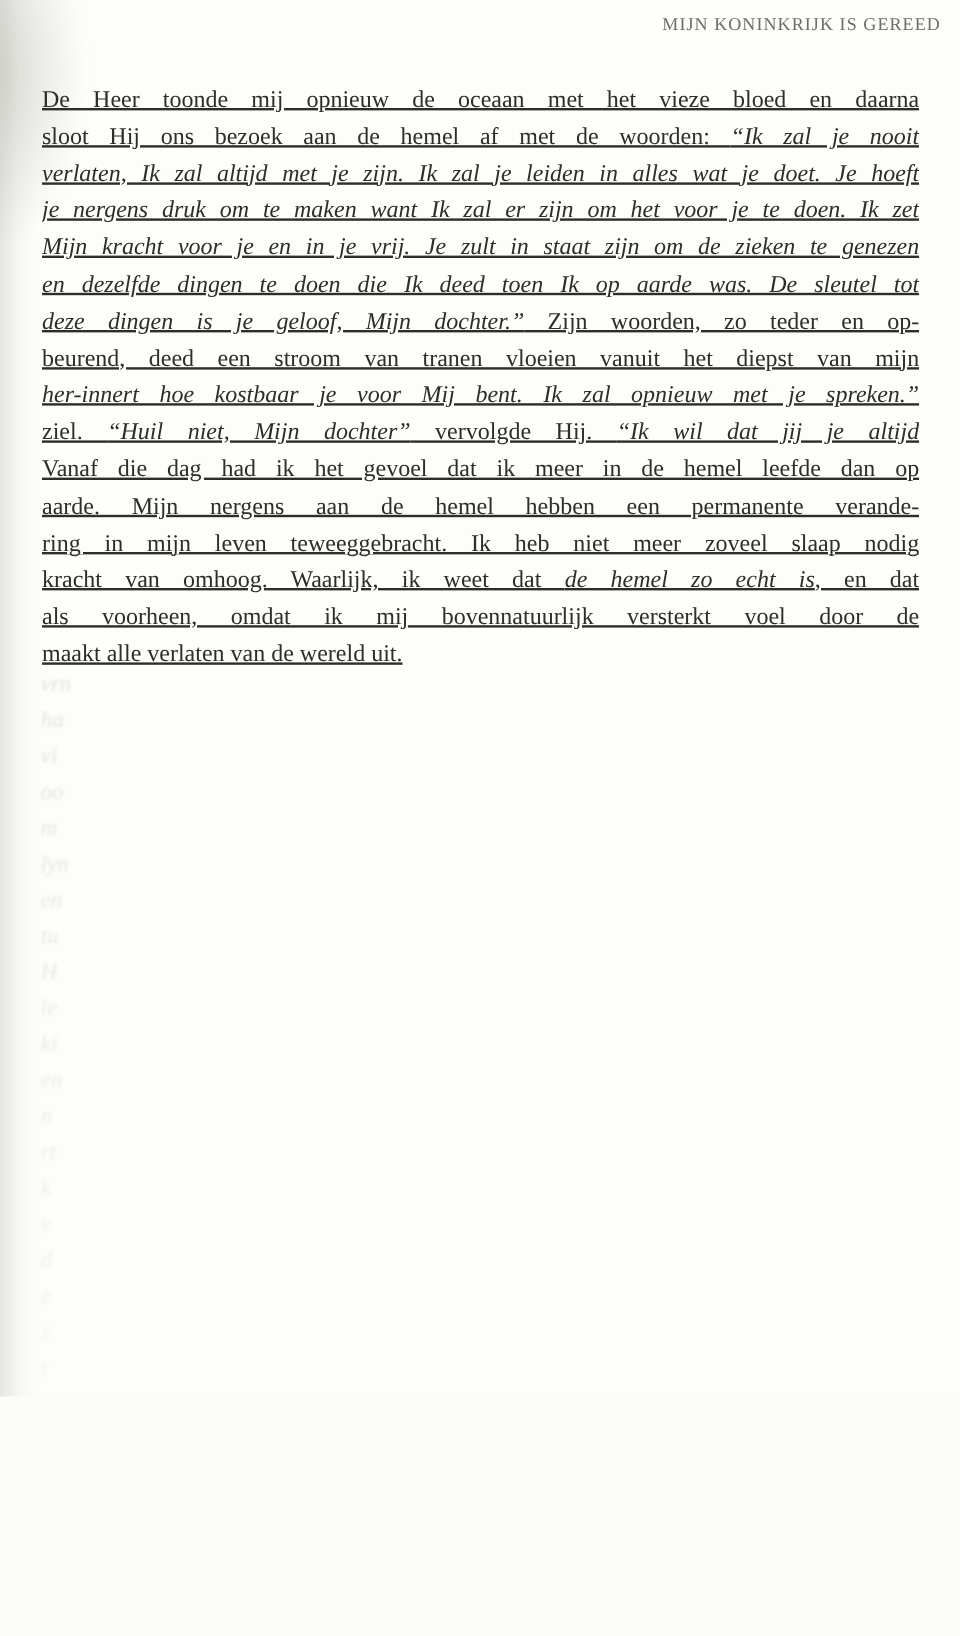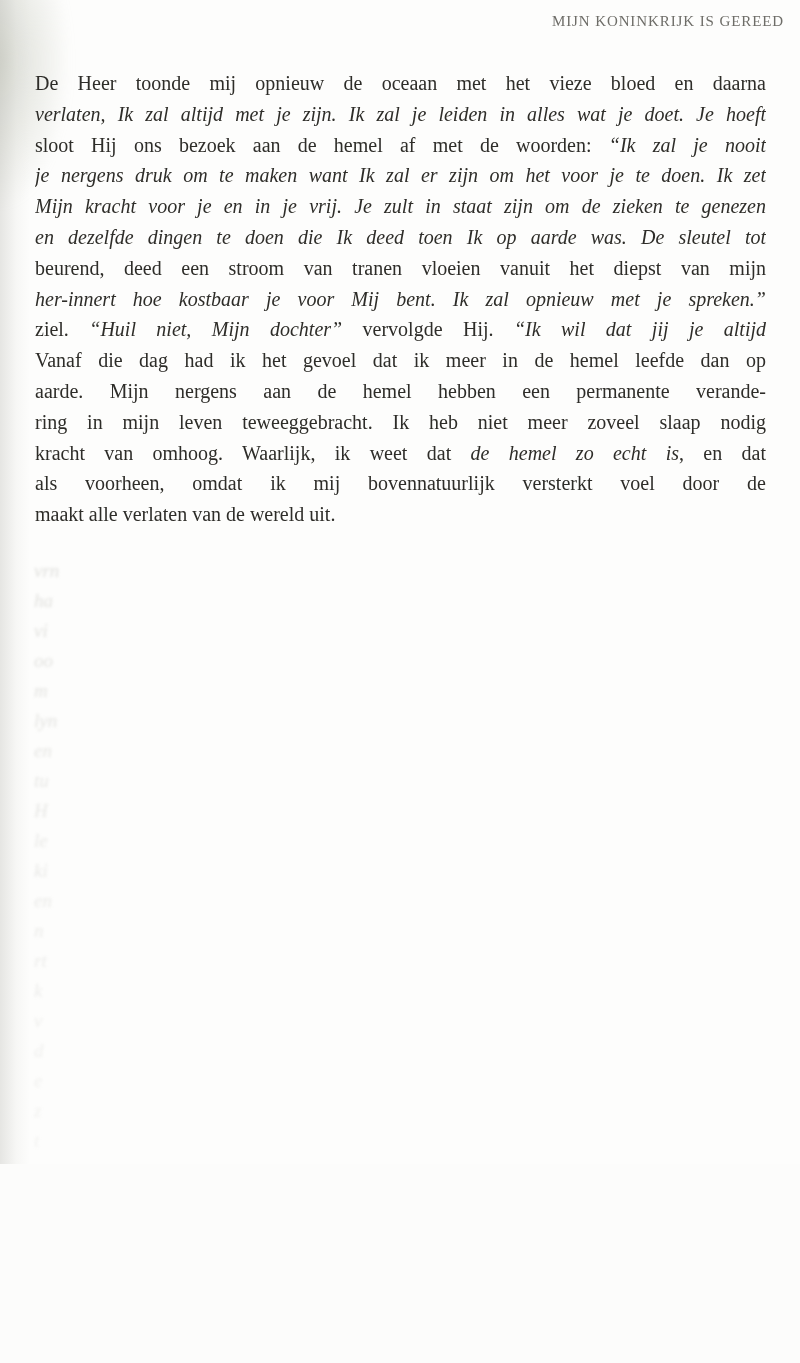--- a/index.html
+++ b/index.html
@@ -27,21 +27,21 @@
     filter:blur(4px);pointer-events:none;
   }
   .running-header{
     position:absolute;top:13px;right:16px;
     font-size:15px;letter-spacing:0.9px;
     color:#6e6d68;
     text-transform:uppercase;
   }
   .body-text{
     position:absolute;left:35px;top:68px;width:731px;
-    font-size:20px;color:#2e2d29;
+    font-size:20px;color:#2e2d29;text-decoration:underline;
   }
   .line{
     height:30.8px;line-height:30.8px;
     text-align:justify;text-align-last:justify;
     overflow:hidden;white-space:normal;
   }
   .line.last{text-align-last:left;}
   .it{font-style:italic;}
   .ghost-column{
     position:absolute;left:34px;top:556px;width:120px;
@@ -63,25 +63,26 @@
 
 <div class="page">
   <div class="corner-top"></div>
   <div class="left-edge"></div>
   <div class="corner-bottom"></div>
 
   <div class="running-header">MIJN KONINKRIJK IS GEREED</div>
 
   <div class="body-text">
       <div class="line"><span>De Heer toonde mij opnieuw de oceaan met het vieze bloed en daarna</span></div>
+      <div class="line"><span>sloot Hij ons bezoek aan de hemel af met de woorden: </span><span class="it">“Ik zal je nooit</span></div>
       <div class="line"><span class="it">verlaten, Ik zal altijd met je zijn. Ik zal je leiden in alles wat je doet. Je hoeft</span></div>
-      <div class="line"><span>sloot Hij ons bezoek aan de hemel af met de woorden: </span><span class="it">“Ik zal je nooit</span></div>
       <div class="line"><span class="it">je nergens druk om te maken want Ik zal er zijn om het voor je te doen. Ik zet</span></div>
       <div class="line"><span class="it">Mijn kracht voor je en in je vrij. Je zult in staat zijn om de zieken te genezen</span></div>
       <div class="line"><span class="it">en dezelfde dingen te doen die Ik deed toen Ik op aarde was. De sleutel tot</span></div>
+      <div class="line"><span class="it">deze dingen is je geloof, Mijn dochter.”</span><span> Zijn woorden, zo teder en op-</span></div>
       <div class="line"><span>beurend, deed een stroom van tranen vloeien vanuit het diepst van mijn</span></div>
       <div class="line"><span class="it">her-innert hoe kostbaar je voor Mij bent. Ik zal opnieuw met je spreken.”</span></div>
       <div class="line"><span>ziel. </span><span class="it">“Huil niet, Mijn dochter”</span><span> vervolgde Hij. </span><span class="it">“Ik wil dat jij je altijd</span></div>
       <div class="line"><span>Vanaf die dag had ik het gevoel dat ik meer in de hemel leefde dan op</span></div>
       <div class="line"><span>aarde. Mijn nergens aan de hemel hebben een permanente verande-</span></div>
       <div class="line"><span>ring in mijn leven teweeggebracht. Ik heb niet meer zoveel slaap nodig</span></div>
       <div class="line"><span>kracht van omhoog. Waarlijk, ik weet dat </span><span class="it">de hemel zo echt is</span><span>, en dat</span></div>
       <div class="line"><span>als voorheen, omdat ik mij bovennatuurlijk versterkt voel door de</span></div>
       <div class="line last"><span>maakt alle verlaten van de wereld uit.</span></div>
     </div>

